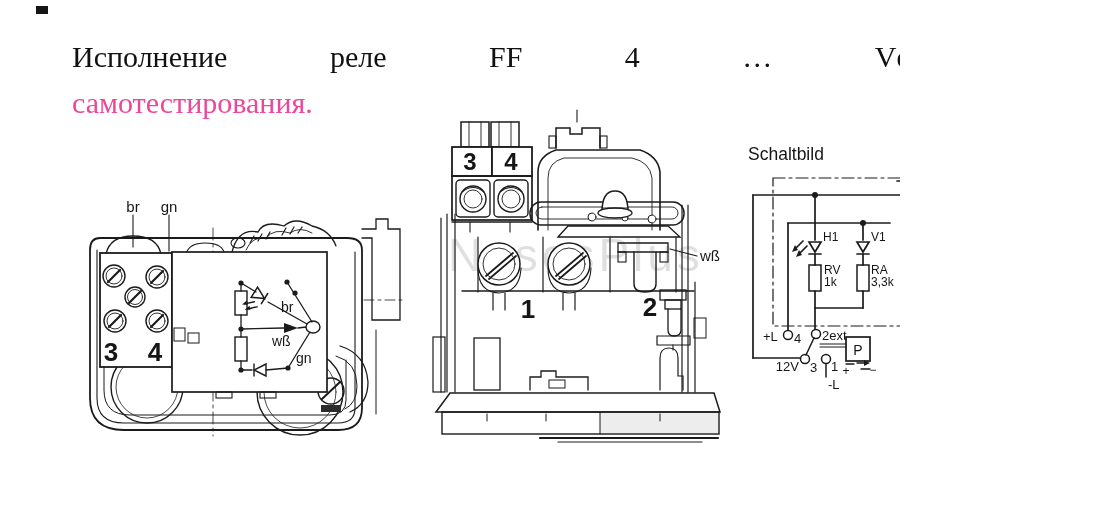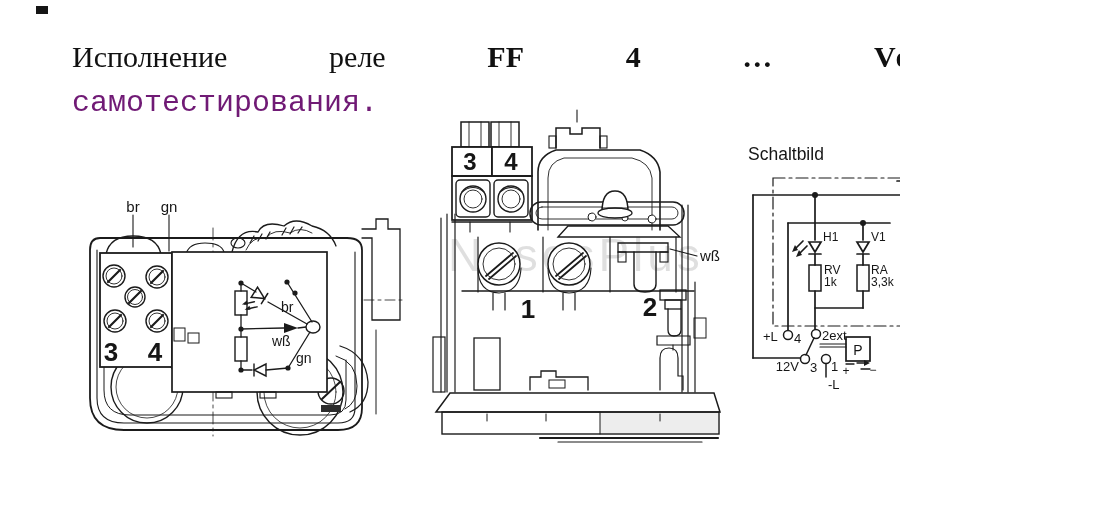--- a/index.html
+++ b/index.html
@@ -1,23 +1,23 @@
 <!DOCTYPE html>
 <html><head>
 <meta charset="utf-8">
 <style>
   html,body{margin:0;padding:0;background:#fff;}
   #page{position:relative;width:900px;height:510px;background:#ffffff;overflow:hidden;
         font-family:"Liberation Sans",sans-serif;color:#1b1b1b;}
   .title-line1{position:absolute;left:72px;top:40px;width:972px;display:flex;
         justify-content:space-between;font-family:"Liberation Serif",serif;
         font-size:30px;color:#111;white-space:nowrap;}
-  .title-line1 .b{font-weight:bold;}
-  .title-line2{position:absolute;left:72px;top:86px;font-family:Liberation Mono, monospace;
-        font-size:30px;color:#701a75;}
+  .title-line1 .b{font-weight:normal;}
+  .title-line2{position:absolute;left:72px;top:86px;font-family:Liberation Serif, serif;
+        font-size:30px;color:#ec4899;}
   .corner-mark{position:absolute;left:36px;top:6px;width:12px;height:8px;background:#151515;}
   .watermark{position:absolute;left:448px;top:228px;font-size:46px;letter-spacing:4px;
         color:#000;opacity:0.12;pointer-events:none;}
   svg{position:absolute;overflow:visible;}
   svg text{font-family:"Liberation Sans",sans-serif;fill:#161616;}
   .num{font-weight:bold;}
 </style>
 </head>
 <body>
 

